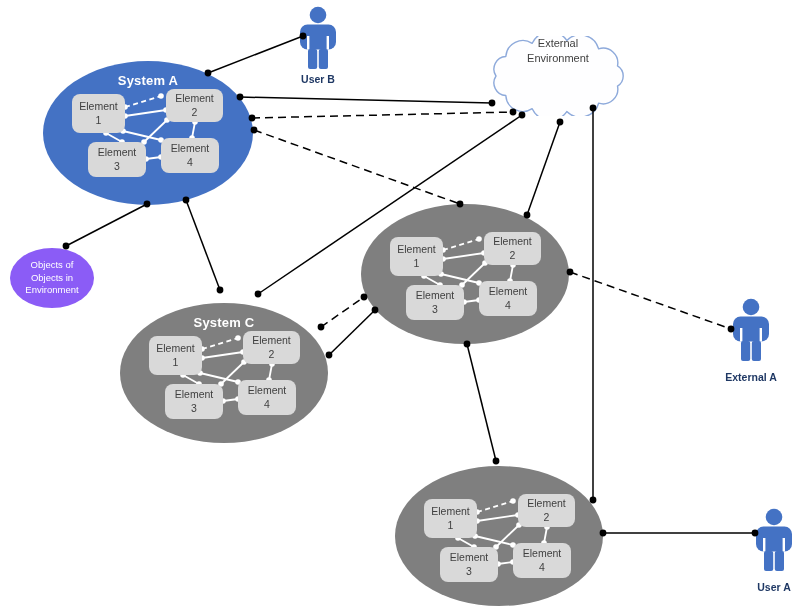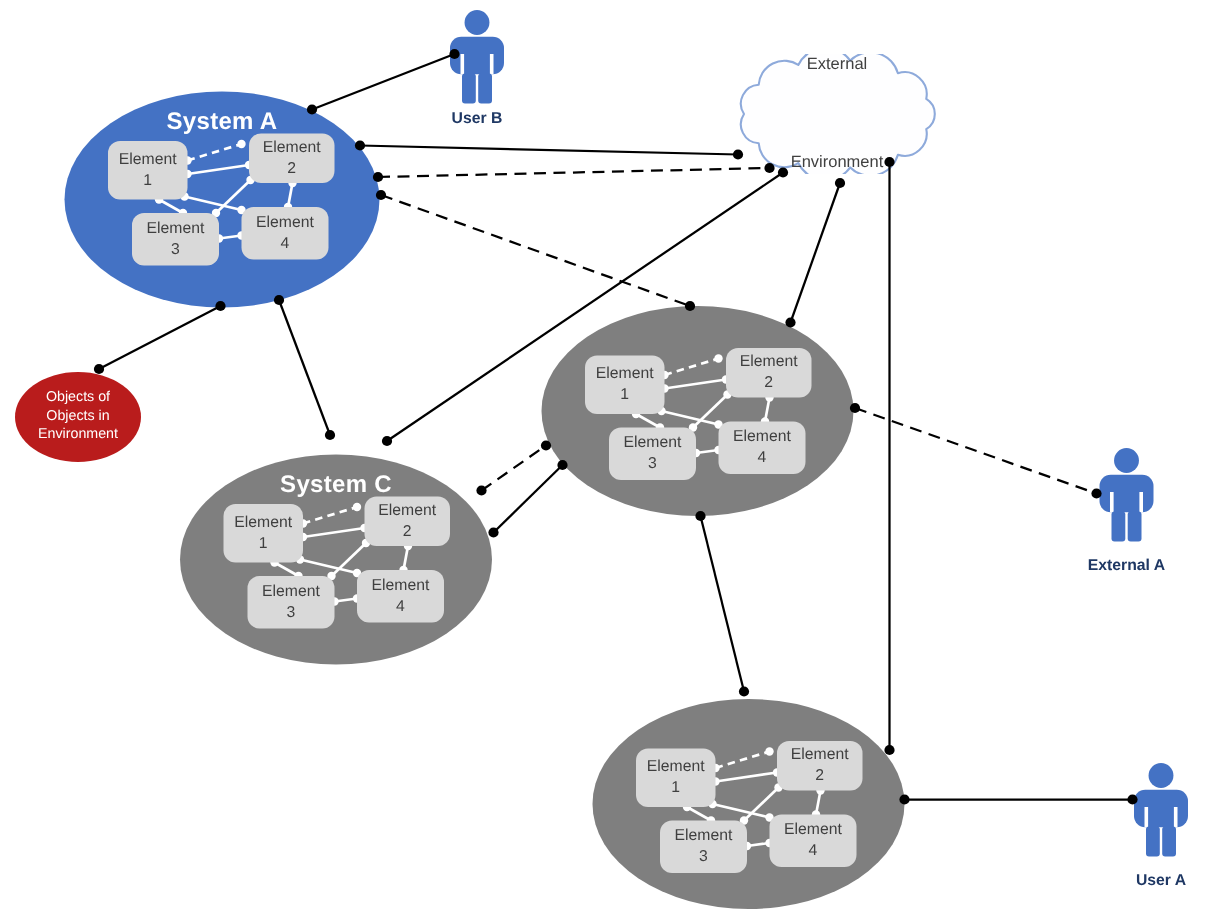--- a/index.html
+++ b/index.html
@@ -3,28 +3,28 @@
 <meta charset="utf-8">
 <style>
   *{box-sizing:border-box;margin:0;padding:0}
   html,body{background:#ffffff}
   body{font-family:"Liberation Sans",sans-serif}
   #canvas{position:relative;width:806px;height:612px;background:#ffffff;overflow:hidden}
   #connector-layer{position:absolute;left:0;top:0;z-index:30;pointer-events:none}
   .system{position:absolute;z-index:10}
   .system-ellipse{position:absolute;left:0;top:0;width:100%;height:100%;border-radius:50%}
   .system-title{position:absolute;top:12px;left:0;right:0;text-align:center;color:#ffffff;
-    font-weight:bold;font-size:16px;letter-spacing:.2px;z-index:3}
+    font-weight:bold;font-size:13px;letter-spacing:.2px;z-index:3}
   .internal-links{position:absolute;left:0;top:0;z-index:1}
   .element-node{position:absolute;border-radius:8px;display:flex;flex-direction:column;
     align-items:center;justify-content:center;font-size:10.5px;line-height:1.25;z-index:2;
     text-align:center}
   .cloud{position:absolute;z-index:10}
   .cloud-text{position:absolute;left:0;top:0;width:100%;height:100%;display:flex;flex-direction:column;
-    align-items:center;justify-content:space-between;font-size:11px;color:#404040;line-height:1.35;z-index:2}
+    align-items:center;justify-content:flex-start;font-size:11px;color:#404040;line-height:1.35;z-index:2}
   .objects-ellipse{position:absolute;border-radius:50%;display:flex;flex-direction:column;
     align-items:center;justify-content:center;color:#ffffff;font-size:9.5px;line-height:1.35;
     text-align:center;z-index:10}
   .actor{position:absolute;z-index:10}
   .actor-label{position:absolute;text-align:center;font-weight:bold;font-size:10.5px;z-index:10}
 </style>
 </head>
 <body>
 
 <div id="canvas">
@@ -198,21 +198,21 @@
         <div>Element</div>
         <div>4</div>
       </div>
     </div>
     <div class="cloud" style="left: 492px; top: 36px; width: 132px; height: 80px;"><svg width="132" height="80">
         <path d="M 4.0 40.0 A 12.6 12.6 0 0 1 13.8 20.5 A 17.1 17.1 0 0 1 40.2 7.3 A 20.1 20.1 0 0 1 74.8 4.4 A 19.1 19.1 0 0 1 106.6 12.8 A 14.8 14.8 0 0 1 125.5 29.9 A 11.8 11.8 0 0 1 125.5 50.1 A 14.8 14.8 0 0 1 106.6 67.2 A 19.1 19.1 0 0 1 74.8 75.6 A 20.1 20.1 0 0 1 40.2 72.7 A 17.1 17.1 0 0 1 13.8 59.5 A 12.6 12.6 0 0 1 4.0 40.0 Z" fill="#FEFEFF" stroke="#8EAADB" stroke-width="1.4" stroke-linejoin="round"></path>
       </svg><div class="cloud-text">
         <div>External</div>
         <div>Environment</div>
       </div></div>
-    <div class="objects-ellipse" style="left: 10px; top: 248px; width: 84px; height: 60px; background: #b91c1c;">
+    <div class="objects-ellipse" style="left: 10px; top: 248px; width: 84px; height: 60px; background: #8b5cf6;">
       <div>Objects of</div>
       <div>Objects in</div>
       <div>Environment</div>
     </div>
     <div class="actor" style="left: 295px; top: 6px; width: 46px; height: 64px;"><svg width="46" height="64" viewBox="0 0 46 64">
         <circle cx="23" cy="9" r="8.3" fill="#4472C4"></circle>
         <rect x="5" y="18.5" width="36" height="25" rx="7.5" fill="#4472C4"></rect>
         <rect x="12" y="30" width="2.4" height="13.6" fill="#ffffff"></rect>
         <rect x="31.6" y="30" width="2.4" height="13.6" fill="#ffffff"></rect>
         <rect x="13" y="43" width="9.2" height="20" rx="2" fill="#4472C4"></rect>

